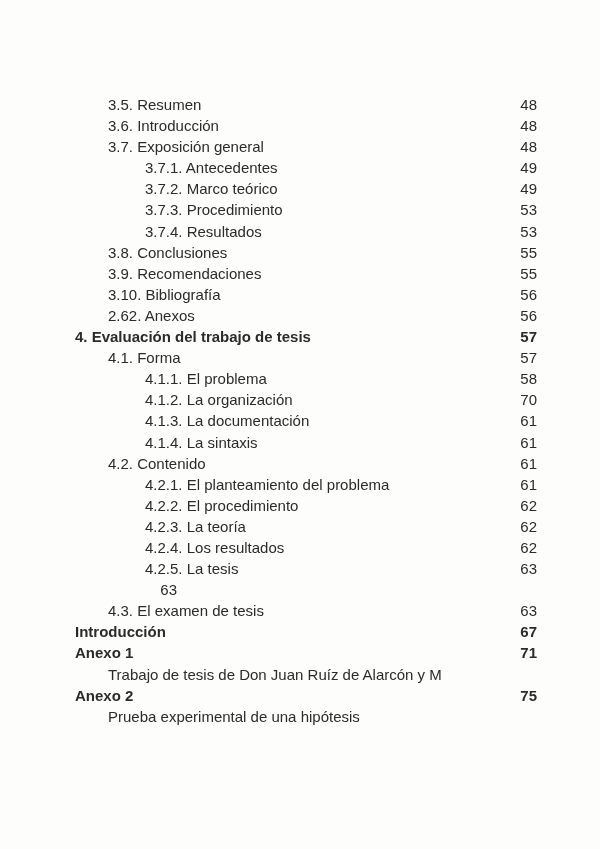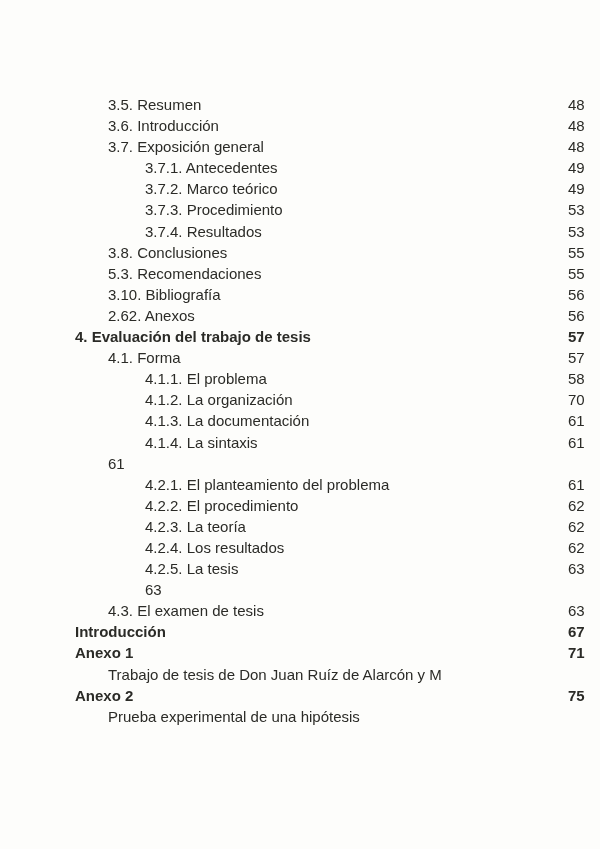--- a/index.html
+++ b/index.html
@@ -24,33 +24,35 @@
     top: 94px;
     left: 0;
     right: 0;
   }
   .toc-row {
     display: flex;
     align-items: baseline;
     height: 21.1px;
     line-height: 21.1px;
     font-size: 15px;
+    padding-right: 63px;
     box-sizing: border-box;
   }
   .toc-row.lvl-0 { padding-left: 75px; }
   .toc-row.lvl-1 { padding-left: 108px; }
   .toc-row.lvl-2 { padding-left: 145px; }
   .toc-row.bold { font-weight: bold; }
   .toc-label {
     flex: 1;
     white-space: nowrap;
     overflow: hidden;
   }
   .toc-page {
     min-width: 32px;
+    text-align: right;
     white-space: nowrap;
   }
 </style>
 </head>
 <body style="background: rgb(253, 253, 251); color: rgb(43, 43, 39);">
 
 <div class="page">
   <div class="toc">
   <div class="toc-row lvl-1">
     <span class="toc-label">3.5. Resumen</span>
@@ -86,21 +88,21 @@
     <span class="toc-label">3.7.4. Resultados</span>
     <span class="toc-page">53</span>
   </div>
 
   <div class="toc-row lvl-1">
     <span class="toc-label">3.8. Conclusiones</span>
     <span class="toc-page">55</span>
   </div>
 
   <div class="toc-row lvl-1">
-    <span class="toc-label">5.3. Recomendaciones</span>
+    <span class="toc-label">3.9. Recomendaciones</span>
     <span class="toc-page">55</span>
   </div>
 
   <div class="toc-row lvl-1">
     <span class="toc-label">3.10. Bibliografía</span>
     <span class="toc-page">56</span>
   </div>
 
   <div class="toc-row lvl-1">
     <span class="toc-label">2.62. Anexos</span>
@@ -131,20 +133,21 @@
     <span class="toc-label">4.1.3. La documentación</span>
     <span class="toc-page">61</span>
   </div>
 
   <div class="toc-row lvl-2">
     <span class="toc-label">4.1.4. La sintaxis</span>
     <span class="toc-page">61</span>
   </div>
 
   <div class="toc-row lvl-1">
+    <span class="toc-label">4.2. Contenido</span>
     <span class="toc-page">61</span>
   </div>
 
   <div class="toc-row lvl-2">
     <span class="toc-label">4.2.1. El planteamiento del problema</span>
     <span class="toc-page">61</span>
   </div>
 
   <div class="toc-row lvl-2">
     <span class="toc-label">4.2.2. El procedimiento</span>

